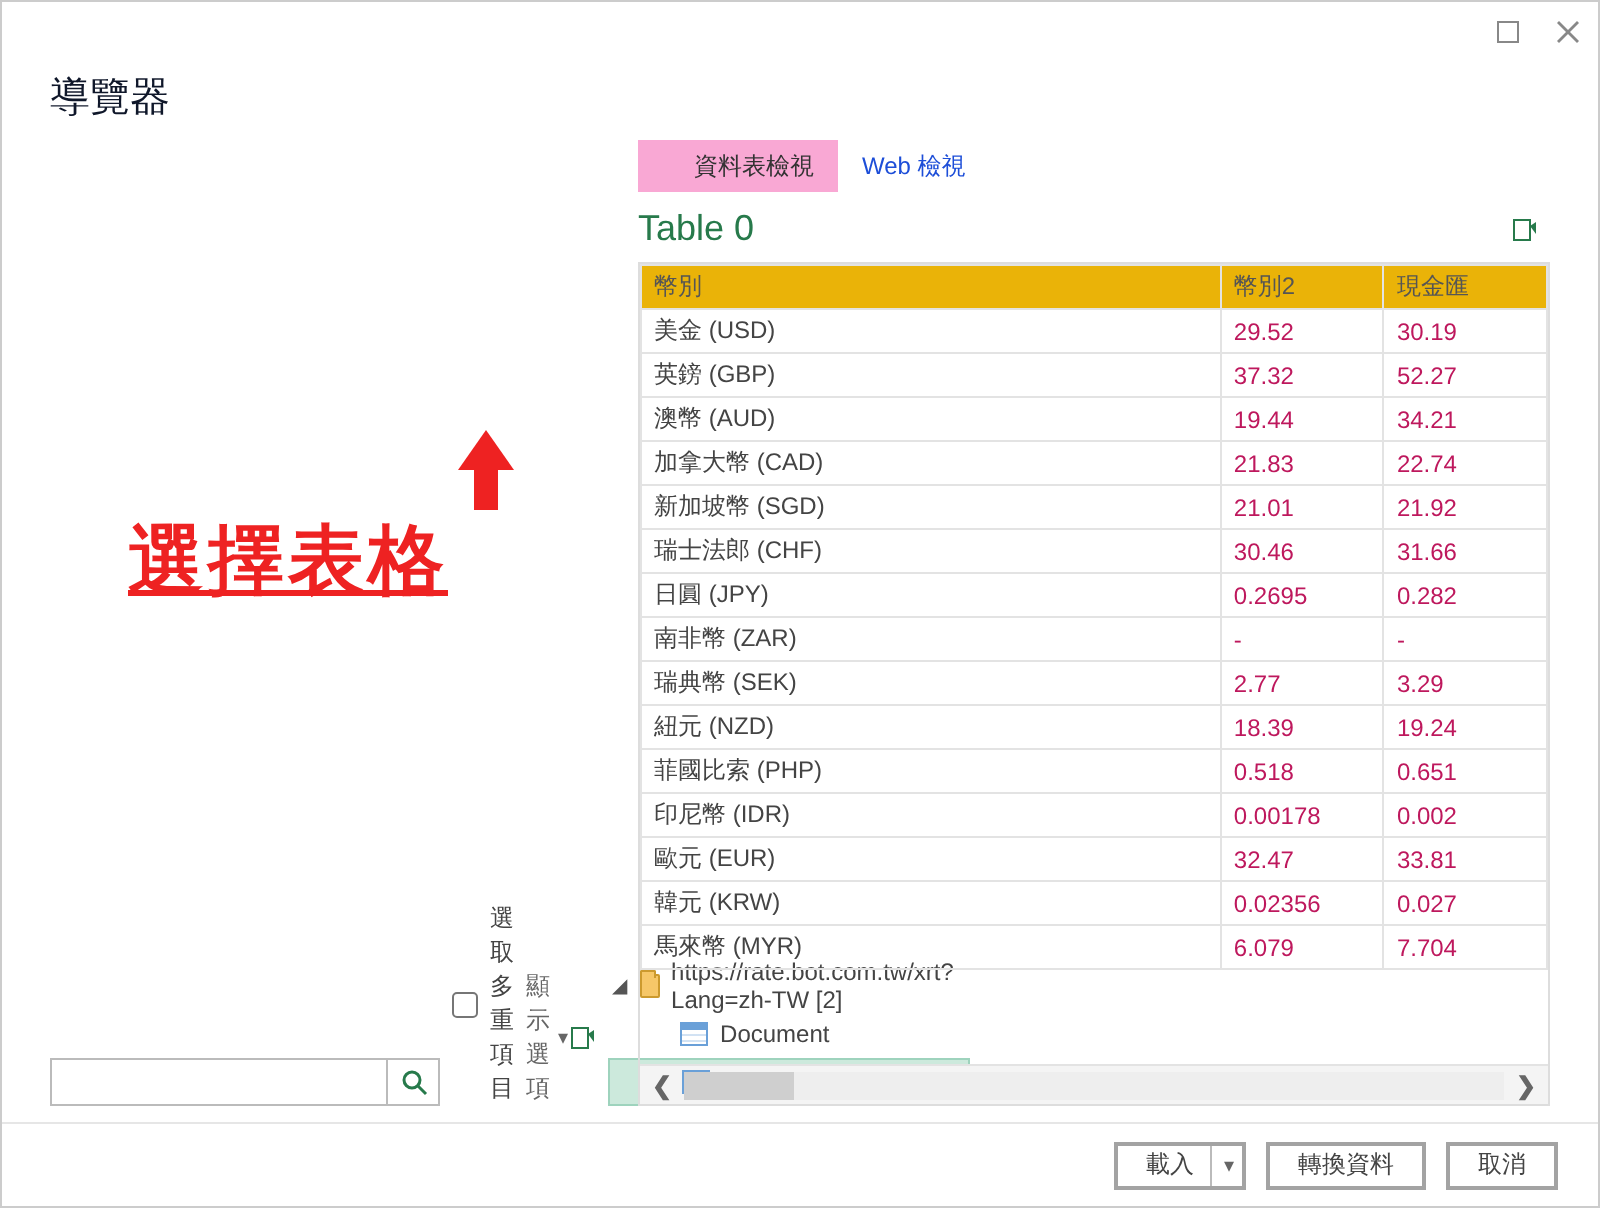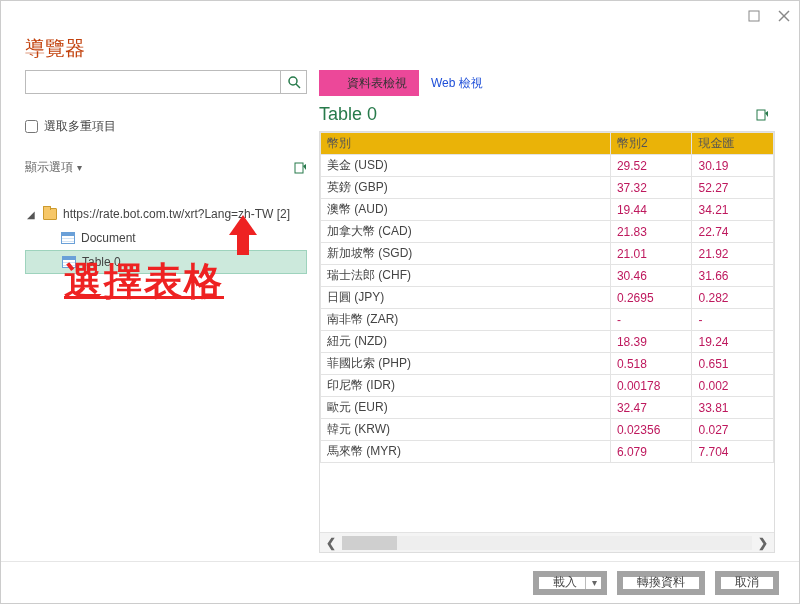--- a/index.html
+++ b/index.html
@@ -1,22 +1,22 @@
 <!DOCTYPE html>
 <html><head>
 <meta charset="utf-8">
 <style>
   * { box-sizing: border-box; margin: 0; padding: 0; }
   body { font-family: "Microsoft JhengHei", "Segoe UI", sans-serif; font-size: 12px; background: #fff; width: 800px; height: 604px; overflow: hidden; }
   .window { width: 800px; height: 604px; border: 1px solid #ccc; position: relative; display: flex; flex-direction: column; }
   .titlebar { height: 30px; display: flex; justify-content: flex-end; align-items: center; padding: 0 8px; gap: 16px; color: #666; }
   .titlebar .win-icon { width: 14px; height: 14px; display: inline-flex; align-items: center; justify-content: center; cursor: pointer; }
-  .header { padding: 4px 24px 8px; color: #c2410c; font-size: 20px; }
+  .header { padding: 4px 24px 8px; color: #0f172a; font-size: 20px; }
   .body { flex: 1; display: flex; padding: 0 24px 8px; gap: 12px; overflow: hidden; }
-  .left-pane { width: 282px; display: flex; flex-direction: column; gap: 22px; color: #444; }
+  .left-pane { width: 282px; display: flex; flex-direction: row; gap: 6px; color: #444; align-items: flex-end; }
   .search-row { display: flex; border: 1px solid #bbb; height: 24px; }
   .search-row input { flex: 1; border: none; padding: 2px 6px; font-size: 12px; outline: none; }
   .search-row .sbtn { width: 26px; display: flex; align-items: center; justify-content: center; border-left: 1px solid #bbb; color: #277a4b; cursor: pointer; }
   .check-row { display: flex; align-items: center; gap: 6px; padding: 2px 0 0; color: #444; }
   .opts-row { display: flex; align-items: center; justify-content: space-between; color: #666; padding-top: 2px; }
   .opts-left { display: flex; align-items: center; gap: 4px; cursor: pointer; }
   .opts-right { cursor: pointer; color: #277a4b; }
   .tree { margin-top: 4px; }
   .tree-row { display: flex; align-items: center; gap: 6px; height: 24px; padding: 0 2px; cursor: pointer; }
   .tree-row.indent1 { padding-left: 36px; }
@@ -26,36 +26,36 @@
   .folder-icon::before { content:""; position:absolute; top:-3px; left:-1px; width:6px; height:3px; background:#f6c768; border:1px solid #cc9a2e; border-bottom:none; border-radius:1px 1px 0 0; }
   .table-icon { width: 14px; height: 12px; display: inline-block; position: relative; background: linear-gradient(#6aa0d8,#6aa0d8) top/100% 4px no-repeat, #fff; border:1px solid #6aa0d8; }
   .table-icon::after { content:""; position:absolute; left:0; right:0; top:3px; bottom:0; background: repeating-linear-gradient(#fff,#fff 2px,#6aa0d84d 2px,#6aa0d84d 3px); }
   .arrow-annot { position: absolute; left: 30px; top: 214px; color: #e22; font-weight: bold; display: flex; flex-direction: column; align-items: center; text-decoration: underline; }
   .arrow-annot .tri { width:0; height:0; border-left:14px solid transparent; border-right:14px solid transparent; border-bottom:20px solid #e22; margin-left:198px; }
   .arrow-annot .stem { width:12px; height:20px; background:#e22; margin-left:198px; }
   .arrow-annot .text { font-size: 38px; line-height: 1.1; margin-top: 6px; letter-spacing: 2px; }
   .right-pane { flex: 1; display: flex; flex-direction: column; overflow: hidden; }
   .tabs { display: flex; gap: 0; height: 26px; align-items: stretch; }
   .tab { padding: 4px 12px; font-size: 12px; color: #1d4ed8; cursor: pointer; display:flex; align-items:center; }
-  .tab.active { background: #ec4899; color: #333; padding-left: 28px; }
+  .tab.active { background: #f9a8d4; color: #333; padding-left: 28px; }
   .rp-header { display: flex; justify-content: space-between; align-items: center; margin-top: 8px; padding-right: 6px; }
   .rp-title { color: #277a4b; font-size: 18px; }
   .rp-refresh { color:#277a4b; cursor:pointer; font-size:14px; }
   .grid-wrap { flex:1; border: 1px solid #ddd; margin-top: 6px; overflow: hidden; display:flex; flex-direction:column; }
   .grid { flex:1; overflow: hidden; }
   table { border-collapse: collapse; width: 100%; }
   th, td { border: 1px solid #e3e3e3; padding: 2px 6px; font-size: 12px; text-align: left; white-space: nowrap; height:20.8px; color:#444; }
   th { background: #eab308; color: #555; font-weight: normal; }
   td.num { color:#be185d; }
   .hscroll { height: 20px; display:flex; align-items:center; border-top:1px solid #e3e3e3; background:#f4f4f4; }
   .hscroll .hs-btn { width:22px; text-align:center; cursor:pointer; color:#666; font-weight:bold; }
   .hscroll .hs-track { flex:1; height:14px; background:#eee; position:relative; }
   .hscroll .hs-thumb { position:absolute; left:0; top:0; bottom:0; width:55px; background:#cfcfcf; }
   .footer { height: 42px; display:flex; justify-content:flex-end; align-items:center; gap:10px; padding: 0 20px; border-top:1px solid #e6e6e6; }
-  .btn { height:24px; padding: 0 14px; border:6px solid #a3a3a3; background:#fff; cursor:pointer; font-size:12px; color:#444; display:inline-flex; align-items:center; }
+  .btn { height:24px; padding: 0 14px; border:2px solid #a3a3a3; background:#fff; cursor:pointer; font-size:12px; color:#444; display:inline-flex; align-items:center; }
   .btn.split { padding-right: 4px; }
   .btn .sep { width:1px; background:#bbb; height:100%; margin: 0 6px 0 8px; }
   .btn .dd { font-size:10px; color:#666; }
   svg { display:block; }
 </style>
 </head>
 <body>
 
 <div class="window">
   <div class="titlebar">
@@ -177,20 +177,25 @@
                   <td>日圓 (JPY)</td>
                   <td class="num">0.2695</td>
                   <td class="num">0.282</td>
                 </tr>
                 <tr>
                   <td>南非幣 (ZAR)</td>
                   <td class="num">-</td>
                   <td class="num">-</td>
                 </tr>
                 <tr>
+                  <td>瑞典幣 (SEK)</td>
+                  <td class="num">2.77</td>
+                  <td class="num">3.29</td>
+                </tr>
+                <tr>
                   <td>紐元 (NZD)</td>
                   <td class="num">18.39</td>
                   <td class="num">19.24</td>
                 </tr>
                 <tr>
                   <td>菲國比索 (PHP)</td>
                   <td class="num">0.518</td>
                   <td class="num">0.651</td>
                 </tr>
                 <tr>

